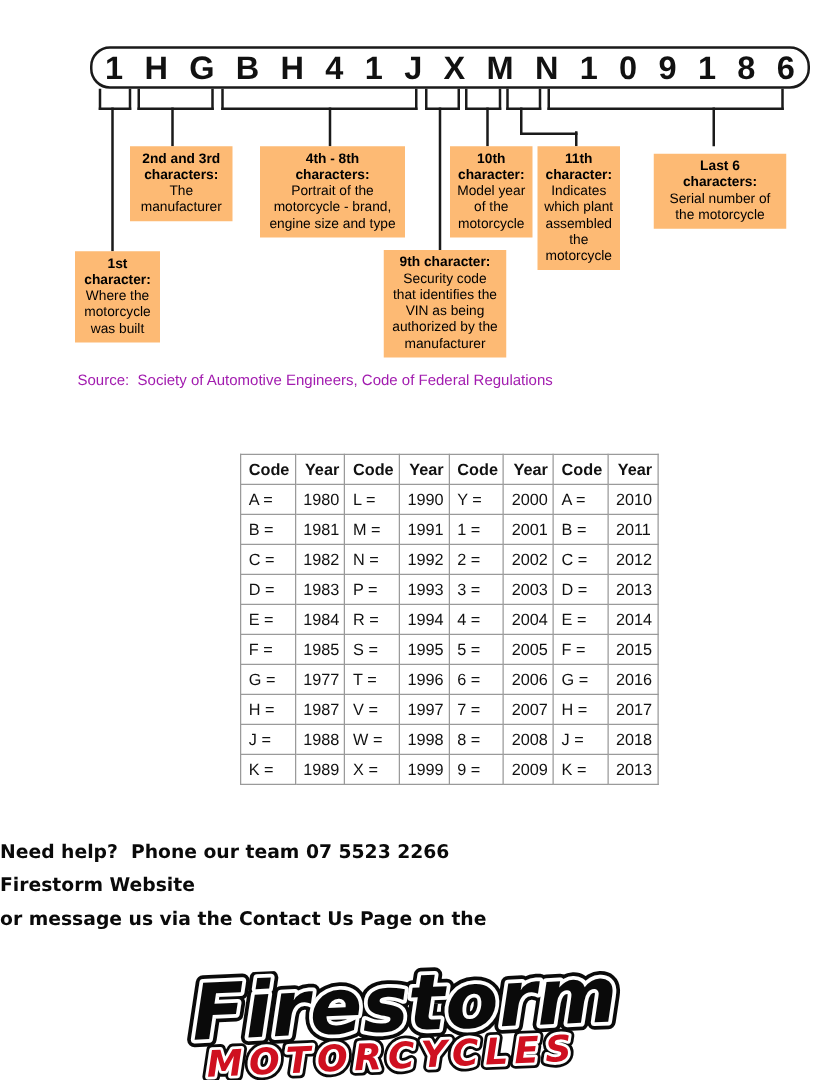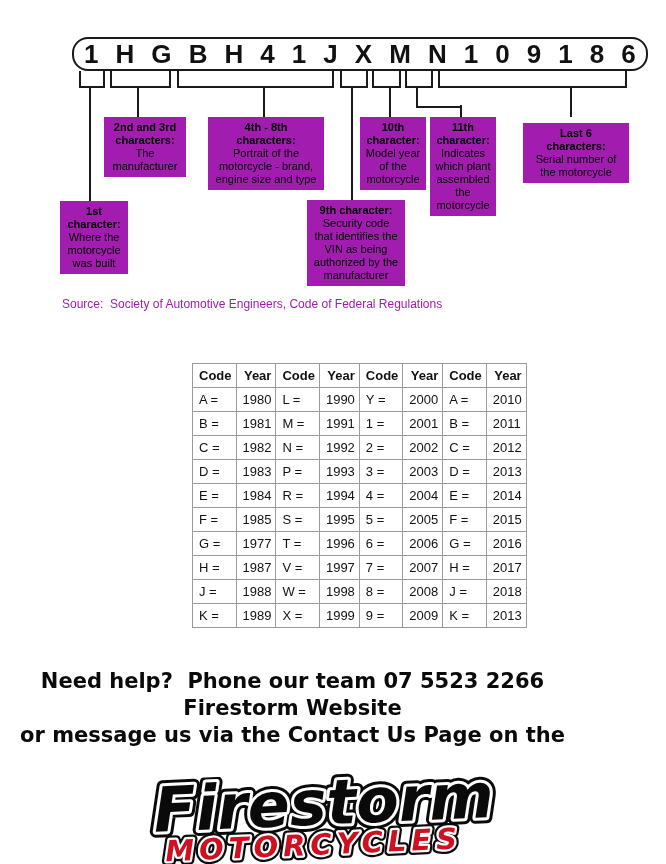--- a/index.html
+++ b/index.html
@@ -12,38 +12,38 @@
     display:flex;align-items:center;justify-content:space-between;padding:0 10px;}
   .vin-pill span{font-weight:bold;font-size:26px;line-height:30px;color:#111;}
 
   
   .bracket{position:absolute;top:71px;height:15px;
     border-left:2px solid #1a1a1a;border-right:2px solid #1a1a1a;border-bottom:2px solid #1a1a1a;}
   .conn{position:absolute;width:2px;background:#1a1a1a;}
   .elbow{position:absolute;border-left:2px solid #1a1a1a;border-bottom:2px solid #1a1a1a;}
 
   
-  .abox{position:absolute;background:#a21caf;text-align:center;
+  .abox{position:absolute;background:#fdba74;text-align:center;
     font-size:11px;line-height:13px;padding:4px 2px;}
   .abox .t{font-weight:bold;white-space:pre-line;}
   .abox .b{white-space:pre-line;}
 
   .source{position:absolute;left:62px;top:297px;font-size:12px;color:#a21caf;white-space:pre-wrap;}
 
   
   .yeartable{position:absolute;left:192px;top:363px;border-collapse:collapse;}
   .yeartable th,.yeartable td{border:1px solid #9a9a9a;font-size:13px;
     padding:4px 4px 4px 6px;text-align:left;white-space:nowrap;background:#fff;color:#111;}
   .yeartable th{font-weight:bold;text-align:right;}
   .col-code{width:30px;} .col-year{width:27px;}
 
   
-  .help{position:absolute;left:0;top:668px;width:585px;text-align:center;
+  .help{position:absolute;left:0;top:668px;width:585px;text-align:left;
     font-family:"DejaVu Sans","Liberation Sans",sans-serif;
-    font-weight:bold;font-size:21px;line-height:27px;color:#0a0a0a;}
+    font-weight:bold;font-size:15px;line-height:27px;color:#0a0a0a;}
   .help div{white-space:pre-wrap;}
 
   
   .logo-wrap{position:absolute;left:0;top:772px;width:666px;display:flex;justify-content:center;}
   .logo-wrap svg{transform:rotate(-2.5deg);}
   .logo-text{font-family:"DejaVu Sans","Liberation Sans",sans-serif;
     font-weight:bold;font-style:italic;}
 </style>
 </head>
 <body>

